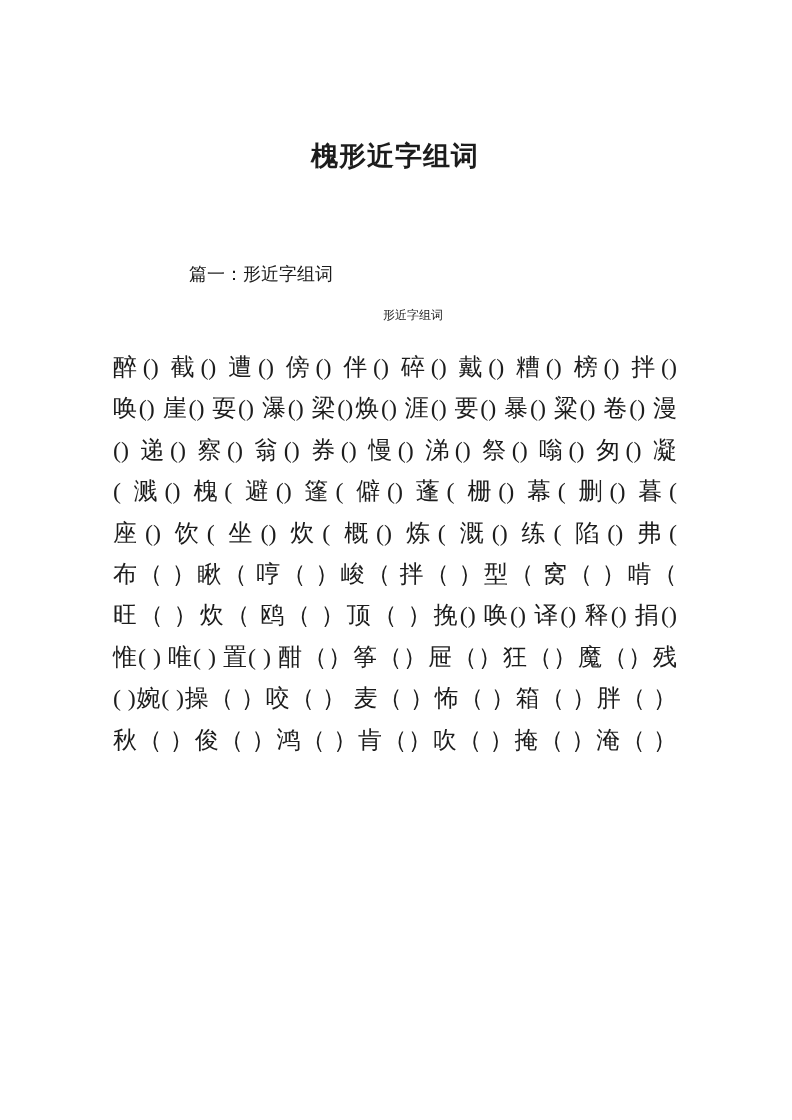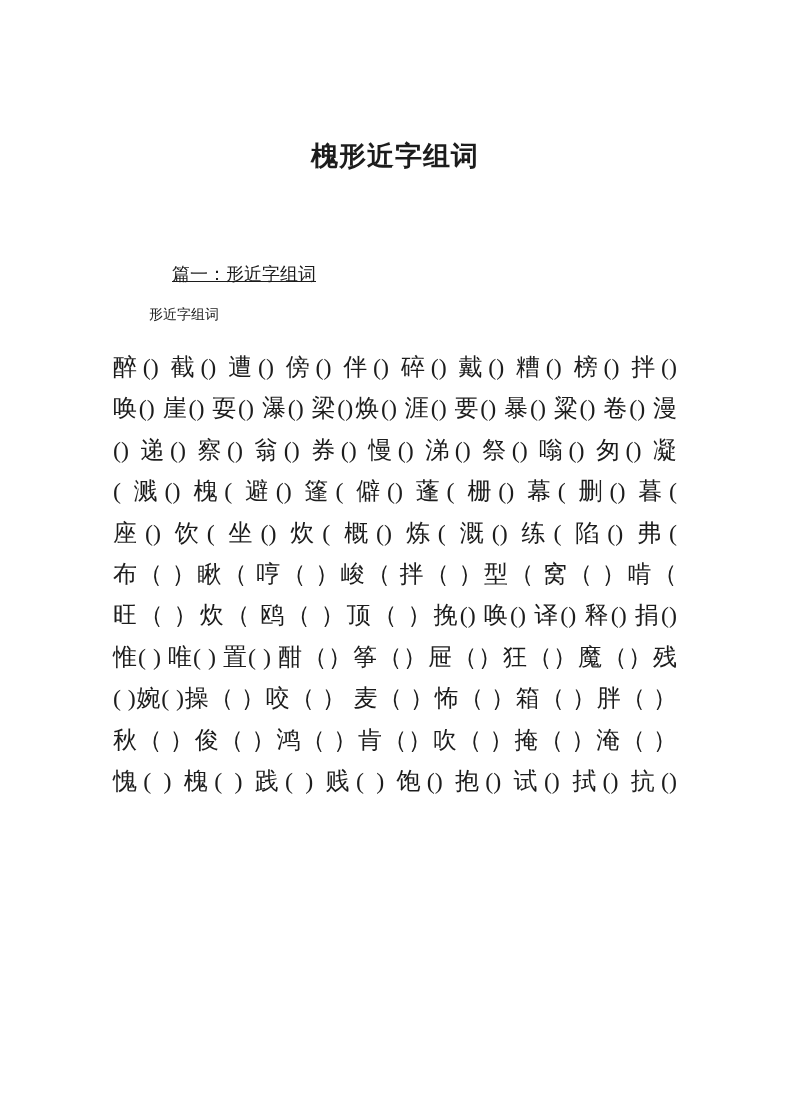--- a/index.html
+++ b/index.html
@@ -19,29 +19,29 @@
   }
   .doc-title {
     margin: 0;
     text-align: center;
     font-size: 27px;
     line-height: 36px;
     font-weight: bold;
     letter-spacing: 1px;
   }
   .paragraph-heading {
-    margin: 88px 0 0 59px;
+    margin: 88px 0 0 76px;
     font-size: 18px;
     line-height: 24px;
-    text-decoration: underline;
   }
   .section-heading {
     margin: 17px 0 0 36px;
-    font-size: 14px;
+    font-size: 12px;
     line-height: 24px;
+    text-align: center;
   }
   .body-lines {
     margin-top: 20px;
   }
   .line {
     font-size: 24px;
     line-height: 41.4px;
     text-align: justify;
     text-align-last: justify;
     text-justify: inter-word;
@@ -62,15 +62,14 @@
     <div class="line">醉() 截() 遭() 傍() 伴() 碎() 戴() 糟() 榜() 拌()</div>
     <div class="line">唤() 崖() 耍() 瀑() 梁()焕() 涯() 要() 暴() 粱() 卷() 漫</div>
     <div class="line">() 递() 察() 翁() 券() 慢() 涕() 祭() 嗡() 匆() 凝</div>
     <div class="line">( 溅() 槐( 避() 篷( 僻() 蓬( 栅() 幕( 删() 暮(</div>
     <div class="line">座() 饮( 坐() 炊( 概() 炼( 溉() 练( 陷() 弗(</div>
     <div class="line">布（ ）瞅（ 哼（ ）峻（ 拌（ ）型（ 窝（ ）啃（</div>
     <div class="line">旺（ ）炊（ 鸥（ ）顶（ ）挽() 唤() 译() 释() 捐()</div>
     <div class="line">惟( ) 唯( ) 置( ) 酣（）筝（）屉（）狂（）魔（）残</div>
     <div class="line">( )婉( )操（ ）咬（ ） 麦（ ）怖（ ）箱（ ）胖（ ）</div>
     <div class="line">秋（ ）俊（ ）鸿（ ）肯（）吹（ ）掩（ ）淹（ ）</div>
-    <div class="line">愧( ) 槐( ) 践( ) 贱( ) 饱() 抱() 试() 拭() 抗()</div>
   </div>
 </div>
 
 </body></html>

